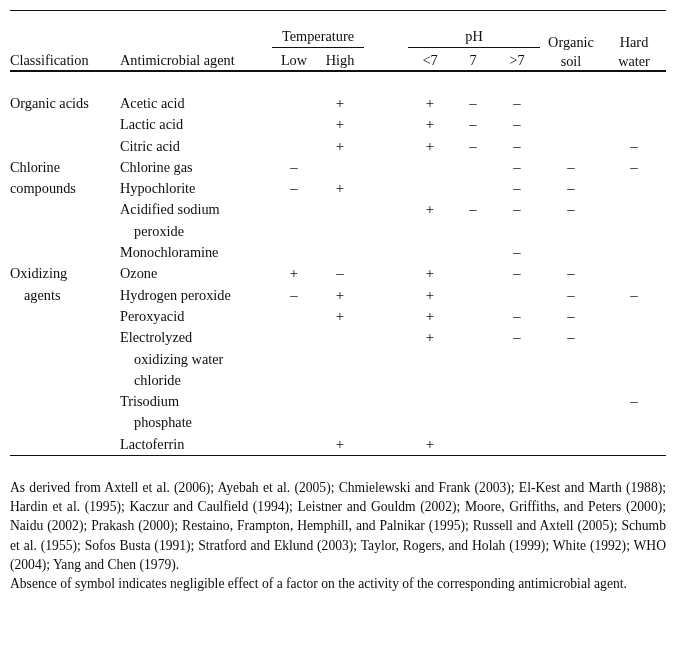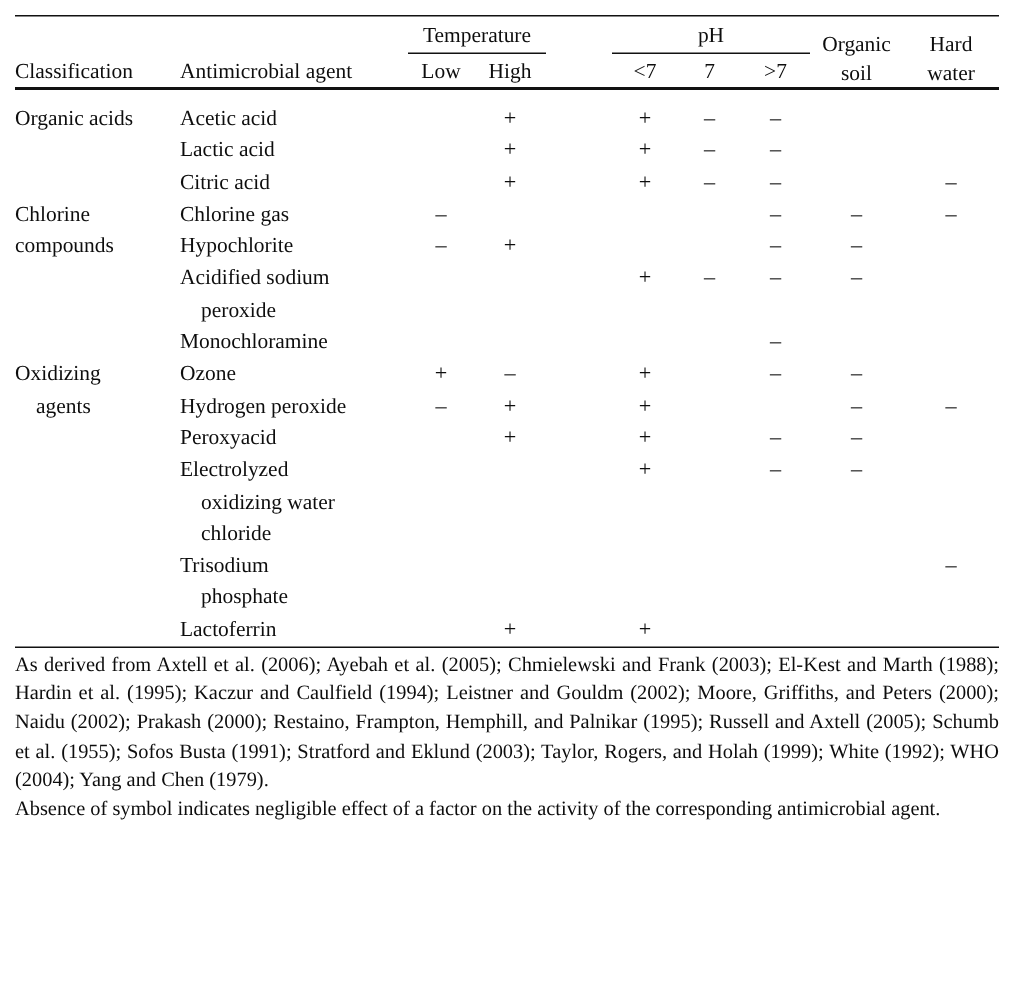--- a/index.html
+++ b/index.html
@@ -39,21 +39,21 @@
     margin: 0 12px 0 10px;
     border-top: 2.1px solid #111;
   }
   .rule-bottom {
     margin: 0 12px 0 10px;
     border-top: 1.6px solid #111;
   }
 
   table.tbl {
     border-collapse: collapse;
-    margin: 4px 12px 0 10px;
+    margin: 16px 12px 0 10px;
     width: 656px;
     font-size: 14.3px;
     table-layout: fixed;
   }
   table.tbl td, table.tbl th {
     padding: 0;
     border: 0;
     font-weight: normal;
     vertical-align: bottom;
   }
@@ -121,21 +121,21 @@
   }
   td.agent.indent { padding-left: 14px; }
   td.sym {
     text-align: center;
     font-size: 14.8px;
   }
   .sym-plus { font-weight: bold; }
   .spacer-row td { height: 5px; line-height: 5px; }
 
   .notes {
-    margin: 1px 12px 0 10px;
+    margin: 22px 12px 0 10px;
     font-size: 13.6px;
     line-height: 19.2px;
     text-align: justify;
     text-justify: inter-word;
   }
   .notes p { margin: 0; }
   .notes p + p { margin-top: 0px; }
 </style>
 </head>
 <body>

